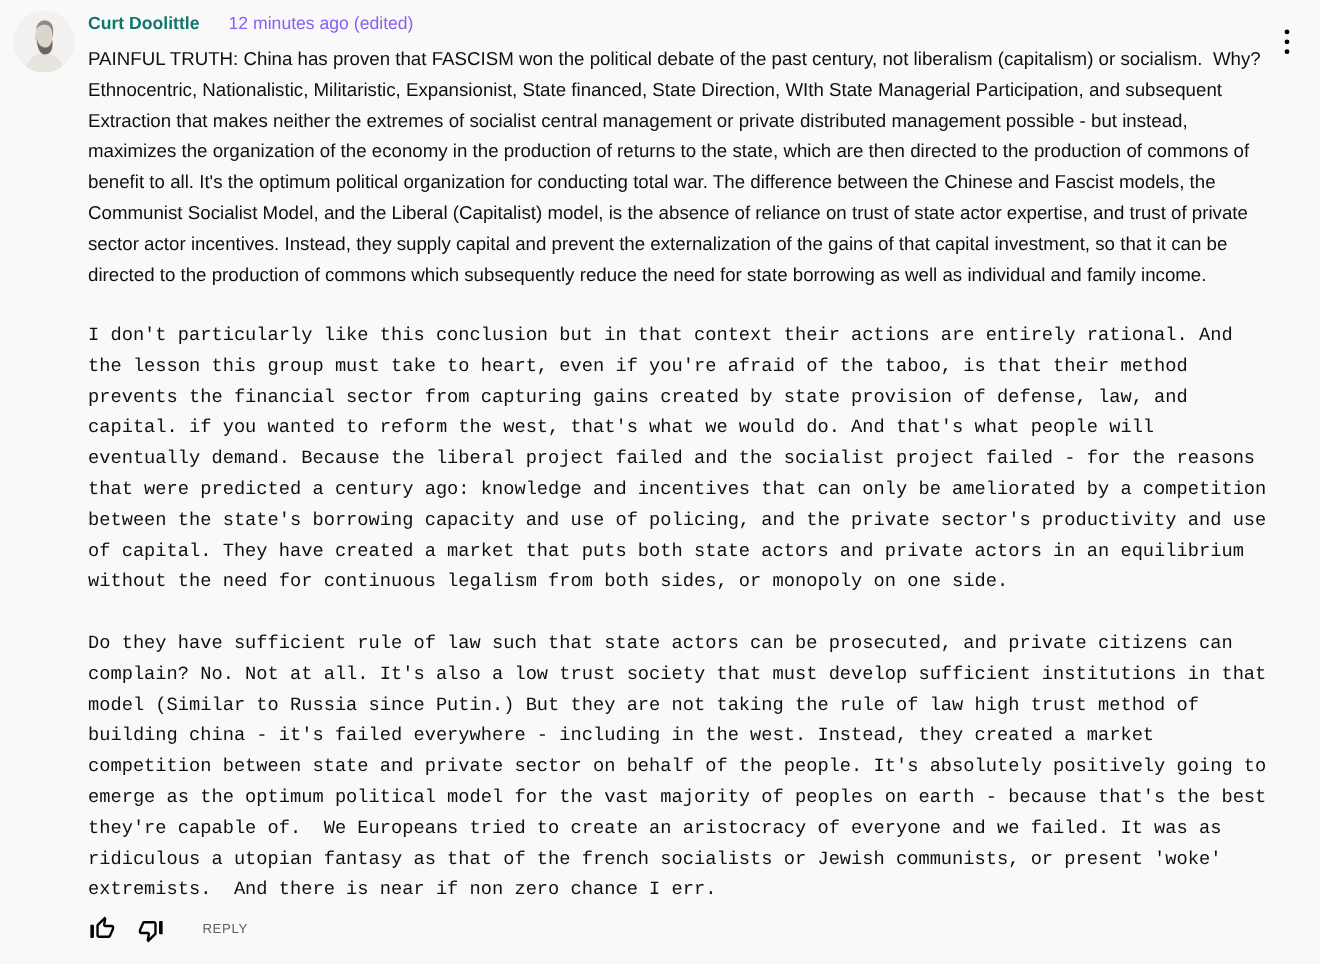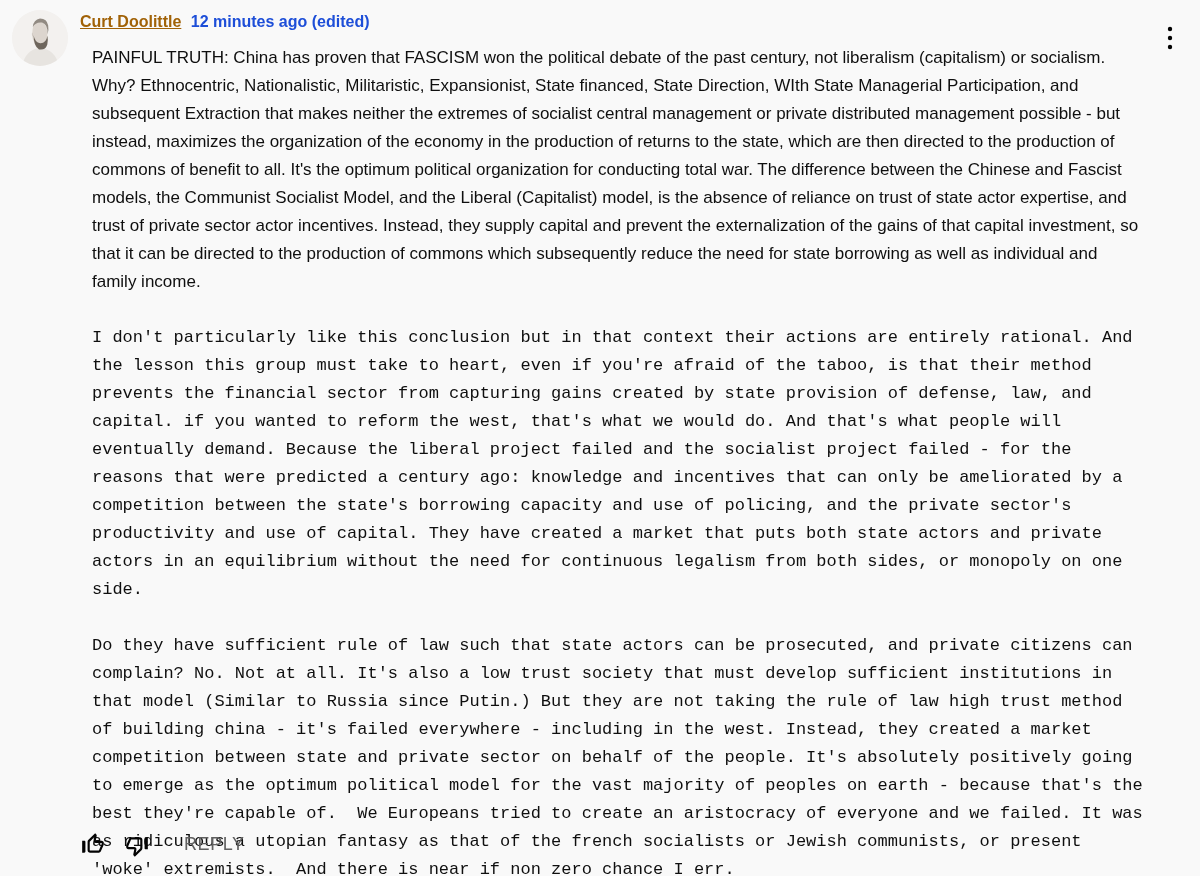--- a/index.html
+++ b/index.html
@@ -17,25 +17,25 @@
     position: absolute; left: 12px; top: 10px;
     width: 56px; height: 56px; border-radius: 50%;
     overflow: hidden; background: #f3f1ef;
     cursor: pointer;
   }
   .avatar svg { display: block; width: 100%; height: 100%; }
 
   .content { position: absolute; left: 80px; top: 12px; right: 44px; }
 
   .comment-header { font-size: 16px; line-height: 20px; margin-bottom: 8px; white-space: nowrap; }
-  .author { font-weight: bold; color: #a16207; cursor: pointer; text-decoration: underline; }
-  .timestamp { color: #1d4ed8; margin-left: 5px; cursor: pointer; font-weight: bold; }
+  .author { font-weight: bold; color: #0f766e; cursor: pointer; }
+  .timestamp { color: #8b5cf6; margin-left: 22px; cursor: pointer; }
 
   .comment-body p {
-    margin: 12px;
+    margin: 0;
     font-size: 17px;
     line-height: 28px;
     color: #0f0f0f;
     white-space: pre-wrap;
   }
   .comment-body p + p { margin-top: 28px; font-family: Liberation Mono, monospace; }
 
   .kebab {
     position: absolute; right: 16px; top: 22px;
     width: 28px; height: 32px;
@@ -50,21 +50,21 @@
   .action-btn {
     background: none; border: none; padding: 0; margin: 0;
     cursor: pointer; display: flex; align-items: center;
     color: #030303;
   }
   .thumb-up { margin-right: 18px; }
   .thumb-down { margin-right: 34px; margin-top: 4px; }
   .reply-btn {
     background: none; border: none; padding: 0;
     font-family: "Liberation Sans", sans-serif;
-    font-size: 18px; letter-spacing: 0.6px;
+    font-size: 12px; letter-spacing: 0.6px;
     color: #606060; font-weight: 500;
     cursor: pointer;
   }
 </style>
 </head>
 <body>
 
 <div class="comment">
 
   <div class="avatar">

